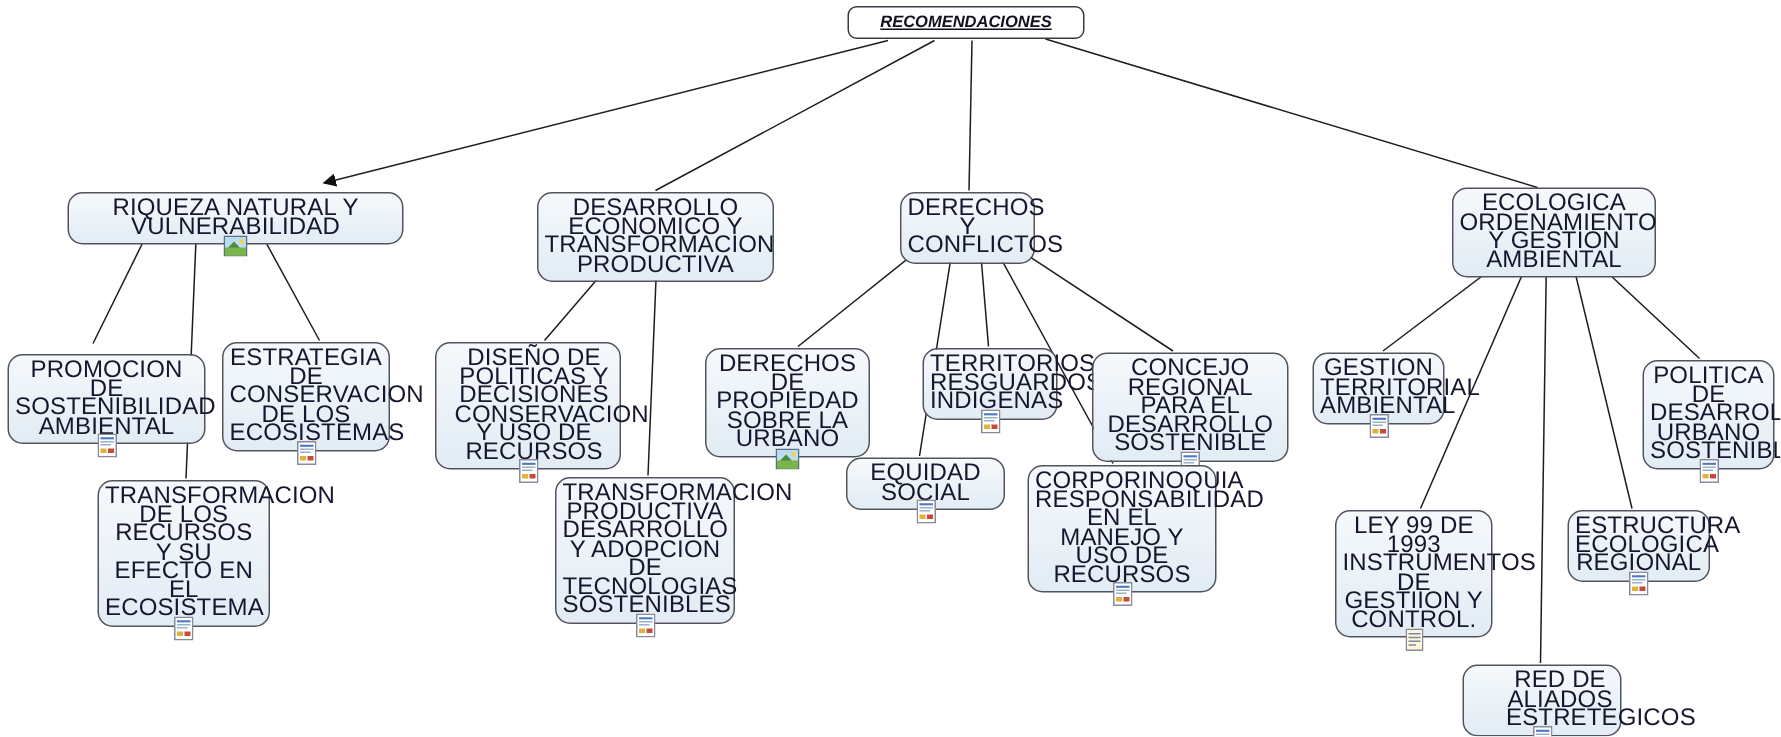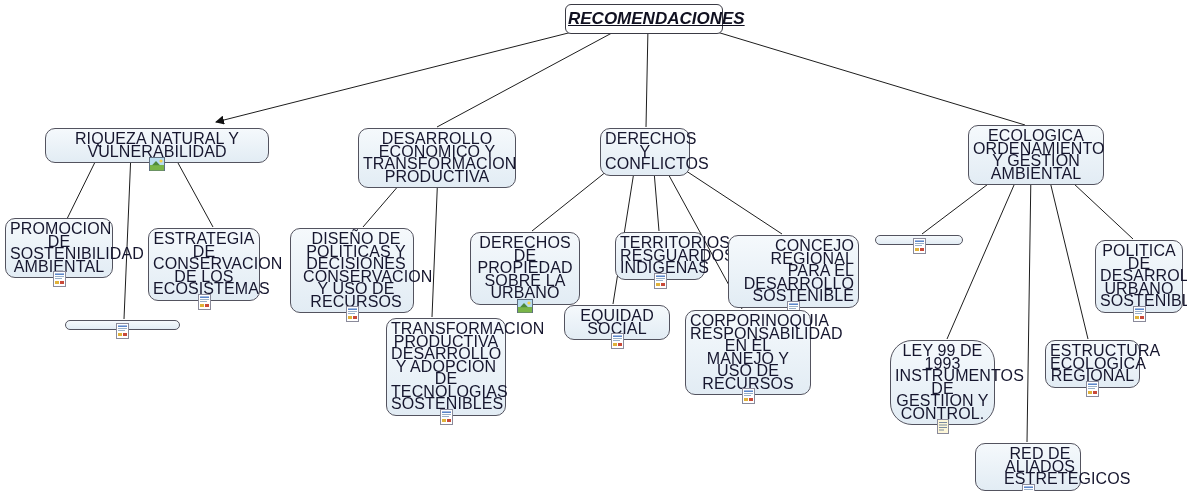--- a/index.html
+++ b/index.html
@@ -45,21 +45,21 @@
   }
   #title-node {
     position: absolute;
     left: 565px; top: 4px; width: 158px;
     box-sizing: border-box;
     background: #ffffff;
     border: 1px solid #3a3a44;
     border-radius: 6px;
     padding: 4px 2px;
     text-align: center;
-    font-size: 17px;
+    font-size: 11px;
     font-weight: bold;
     font-style: italic;
     text-decoration: underline;
     color: #101020;
   }
 </style>
 </head>
 <body>
 
 <div id="canvas">
@@ -105,21 +105,21 @@
     <span class="attach">
       <svg width="16" height="14" viewBox="0 0 16 14">
           <rect x="0.5" y="0.5" width="15" height="13" fill="#b9ddf0" stroke="#5f6f80"></rect>
           <rect x="1" y="8" width="14" height="5.5" fill="#79b548"></rect>
           <polygon points="3,8.2 7,4 11,8.2" fill="#4e8a3c"></polygon>
           <circle cx="12" cy="4" r="1.6" fill="#f5d34a"></circle>
         </svg>
     </span>
   </div>
 
-  <div class="node" style="left:5px; top:218px; width:108px;">
+  <div class="node" style="left:5px; top:236px; width:132px;">
     <span class="lbl">PROMOCION DE SOSTENIBILIDAD AMBIENTAL</span>
     <span class="attach">
       <svg width="13" height="16" viewBox="0 0 13 16">
           <rect x="0.5" y="0.5" width="12" height="15" fill="#ffffff" stroke="#8a8a9a"></rect>
           <rect x="2" y="2.5" width="9" height="1.4" fill="#4a79c4"></rect>
           <rect x="2" y="5" width="9" height="1" fill="#9ab0c8"></rect>
           <rect x="2" y="7" width="7" height="1" fill="#9ab0c8"></rect>
           <rect x="2" y="10" width="4" height="3" fill="#e0b23a"></rect>
           <rect x="7" y="10" width="4" height="3" fill="#c94a3a"></rect>
         </svg>
@@ -134,20 +134,21 @@
           <rect x="2" y="2.5" width="9" height="1.4" fill="#4a79c4"></rect>
           <rect x="2" y="5" width="9" height="1" fill="#9ab0c8"></rect>
           <rect x="2" y="7" width="7" height="1" fill="#9ab0c8"></rect>
           <rect x="2" y="10" width="4" height="3" fill="#e0b23a"></rect>
           <rect x="7" y="10" width="4" height="3" fill="#c94a3a"></rect>
         </svg>
     </span>
   </div>
 
   <div class="node" style="left:65px; top:320px; width:115px;">
+    <span class="lbl">TRANSFORMACION DE LOS RECURSOS Y SU EFECTO EN EL ECOSISTEMA</span>
     <span class="attach">
       <svg width="13" height="16" viewBox="0 0 13 16">
           <rect x="0.5" y="0.5" width="12" height="15" fill="#ffffff" stroke="#8a8a9a"></rect>
           <rect x="2" y="2.5" width="9" height="1.4" fill="#4a79c4"></rect>
           <rect x="2" y="5" width="9" height="1" fill="#9ab0c8"></rect>
           <rect x="2" y="7" width="7" height="1" fill="#9ab0c8"></rect>
           <rect x="2" y="10" width="4" height="3" fill="#e0b23a"></rect>
           <rect x="7" y="10" width="4" height="3" fill="#c94a3a"></rect>
         </svg>
     </span>
@@ -164,21 +165,21 @@
           <rect x="0.5" y="0.5" width="12" height="15" fill="#ffffff" stroke="#8a8a9a"></rect>
           <rect x="2" y="2.5" width="9" height="1.4" fill="#4a79c4"></rect>
           <rect x="2" y="5" width="9" height="1" fill="#9ab0c8"></rect>
           <rect x="2" y="7" width="7" height="1" fill="#9ab0c8"></rect>
           <rect x="2" y="10" width="4" height="3" fill="#e0b23a"></rect>
           <rect x="7" y="10" width="4" height="3" fill="#c94a3a"></rect>
         </svg>
     </span>
   </div>
 
-  <div class="node" style="left:370px; top:318px; width:120px;margin-left:16px;">
+  <div class="node" style="left:370px; top:318px; width:120px;">
     <span class="lbl">TRANSFORMACION PRODUCTIVA DESARROLLO Y ADOPCION DE TECNOLOGIAS SOSTENIBLES</span>
     <span class="attach">
       <svg width="13" height="16" viewBox="0 0 13 16">
           <rect x="0.5" y="0.5" width="12" height="15" fill="#ffffff" stroke="#8a8a9a"></rect>
           <rect x="2" y="2.5" width="9" height="1.4" fill="#4a79c4"></rect>
           <rect x="2" y="5" width="9" height="1" fill="#9ab0c8"></rect>
           <rect x="2" y="7" width="7" height="1" fill="#9ab0c8"></rect>
           <rect x="2" y="10" width="4" height="3" fill="#e0b23a"></rect>
           <rect x="7" y="10" width="4" height="3" fill="#c94a3a"></rect>
         </svg>
@@ -208,21 +209,21 @@
           <rect x="0.5" y="0.5" width="12" height="15" fill="#ffffff" stroke="#8a8a9a"></rect>
           <rect x="2" y="2.5" width="9" height="1.4" fill="#4a79c4"></rect>
           <rect x="2" y="5" width="9" height="1" fill="#9ab0c8"></rect>
           <rect x="2" y="7" width="7" height="1" fill="#9ab0c8"></rect>
           <rect x="2" y="10" width="4" height="3" fill="#e0b23a"></rect>
           <rect x="7" y="10" width="4" height="3" fill="#c94a3a"></rect>
         </svg>
     </span>
   </div>
 
-  <div class="node" style="left:728px; top:235px; width:131px;text-align:right;">
+  <div class="node" style="left:728px; top:235px; width:131px;">
     <span class="lbl">CONCEJO REGIONAL PARA EL DESARROLLO SOSTENIBLE</span>
     <span class="attach">
       <svg width="13" height="16" viewBox="0 0 13 16">
           <rect x="0.5" y="0.5" width="12" height="15" fill="#ffffff" stroke="#8a8a9a"></rect>
           <rect x="2" y="2.5" width="9" height="1.4" fill="#4a79c4"></rect>
           <rect x="2" y="5" width="9" height="1" fill="#9ab0c8"></rect>
           <rect x="2" y="7" width="7" height="1" fill="#9ab0c8"></rect>
           <rect x="2" y="10" width="4" height="3" fill="#e0b23a"></rect>
           <rect x="7" y="10" width="4" height="3" fill="#c94a3a"></rect>
         </svg>
@@ -255,20 +256,21 @@
           <rect x="7" y="10" width="4" height="3" fill="#c94a3a"></rect>
         </svg>
     </span>
   </div>
 
   <div class="node" style="left:968px; top:125px; width:136px;">
     <span class="lbl">ECOLOGICA ORDENAMIENTO Y GESTION AMBIENTAL</span>
   </div>
 
   <div class="node" style="left:875px; top:235px; width:88px;">
+    <span class="lbl">GESTION TERRITORIAL AMBIENTAL</span>
     <span class="attach">
       <svg width="13" height="16" viewBox="0 0 13 16">
           <rect x="0.5" y="0.5" width="12" height="15" fill="#ffffff" stroke="#8a8a9a"></rect>
           <rect x="2" y="2.5" width="9" height="1.4" fill="#4a79c4"></rect>
           <rect x="2" y="5" width="9" height="1" fill="#9ab0c8"></rect>
           <rect x="2" y="7" width="7" height="1" fill="#9ab0c8"></rect>
           <rect x="2" y="10" width="4" height="3" fill="#e0b23a"></rect>
           <rect x="7" y="10" width="4" height="3" fill="#c94a3a"></rect>
         </svg>
     </span>
@@ -281,21 +283,21 @@
           <rect x="0.5" y="0.5" width="12" height="15" fill="#ffffff" stroke="#8a8a9a"></rect>
           <rect x="2" y="2.5" width="9" height="1.4" fill="#4a79c4"></rect>
           <rect x="2" y="5" width="9" height="1" fill="#9ab0c8"></rect>
           <rect x="2" y="7" width="7" height="1" fill="#9ab0c8"></rect>
           <rect x="2" y="10" width="4" height="3" fill="#e0b23a"></rect>
           <rect x="7" y="10" width="4" height="3" fill="#c94a3a"></rect>
         </svg>
     </span>
   </div>
 
-  <div class="node" style="left:890px; top:340px; width:105px;border-radius:22px;">
+  <div class="node" style="left:890px; top:340px; width:105px;">
     <span class="lbl">LEY 99 DE 1993 INSTRUMENTOS DE GESTIION Y CONTROL.</span>
     <span class="attach">
       <svg width="12" height="15" viewBox="0 0 12 15">
           <rect x="0.5" y="0.5" width="11" height="14" fill="#fdf6d8" stroke="#8a8a9a"></rect>
           <rect x="2" y="3" width="8" height="1" fill="#7a8aa0"></rect>
           <rect x="2" y="5.5" width="8" height="1" fill="#7a8aa0"></rect>
           <rect x="2" y="8" width="8" height="1" fill="#7a8aa0"></rect>
           <rect x="2" y="10.5" width="5" height="1" fill="#7a8aa0"></rect>
         </svg>
     </span>

